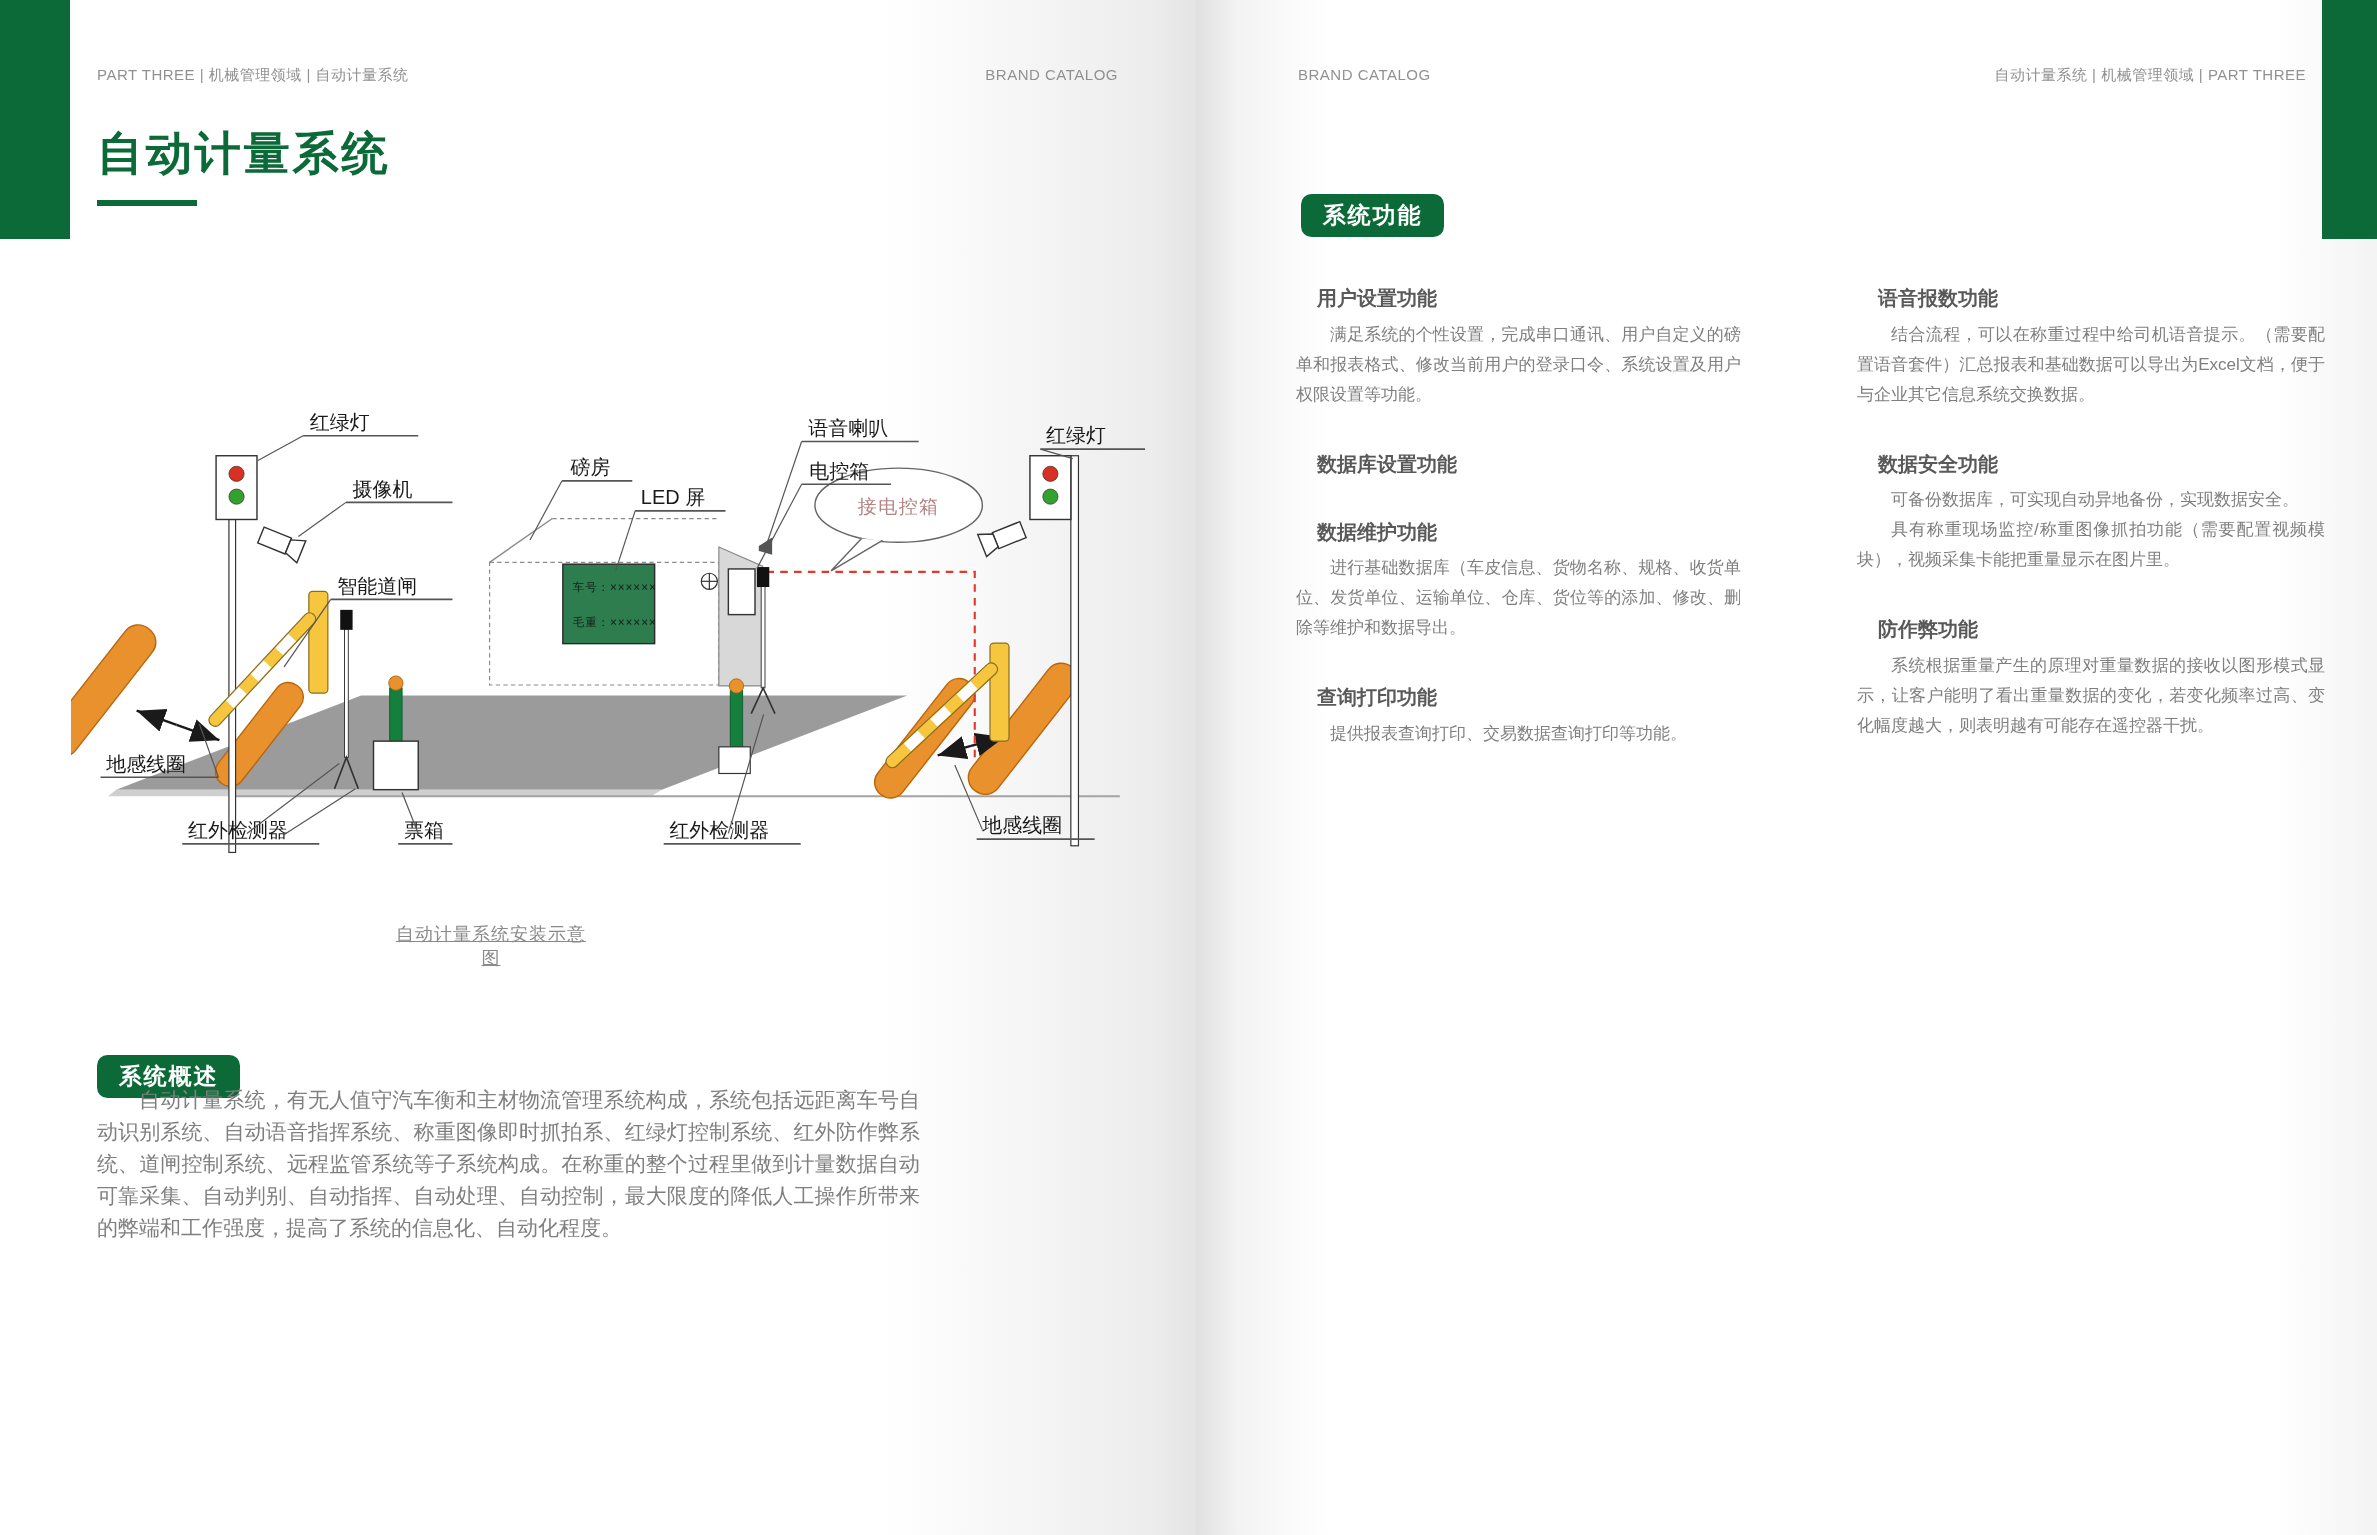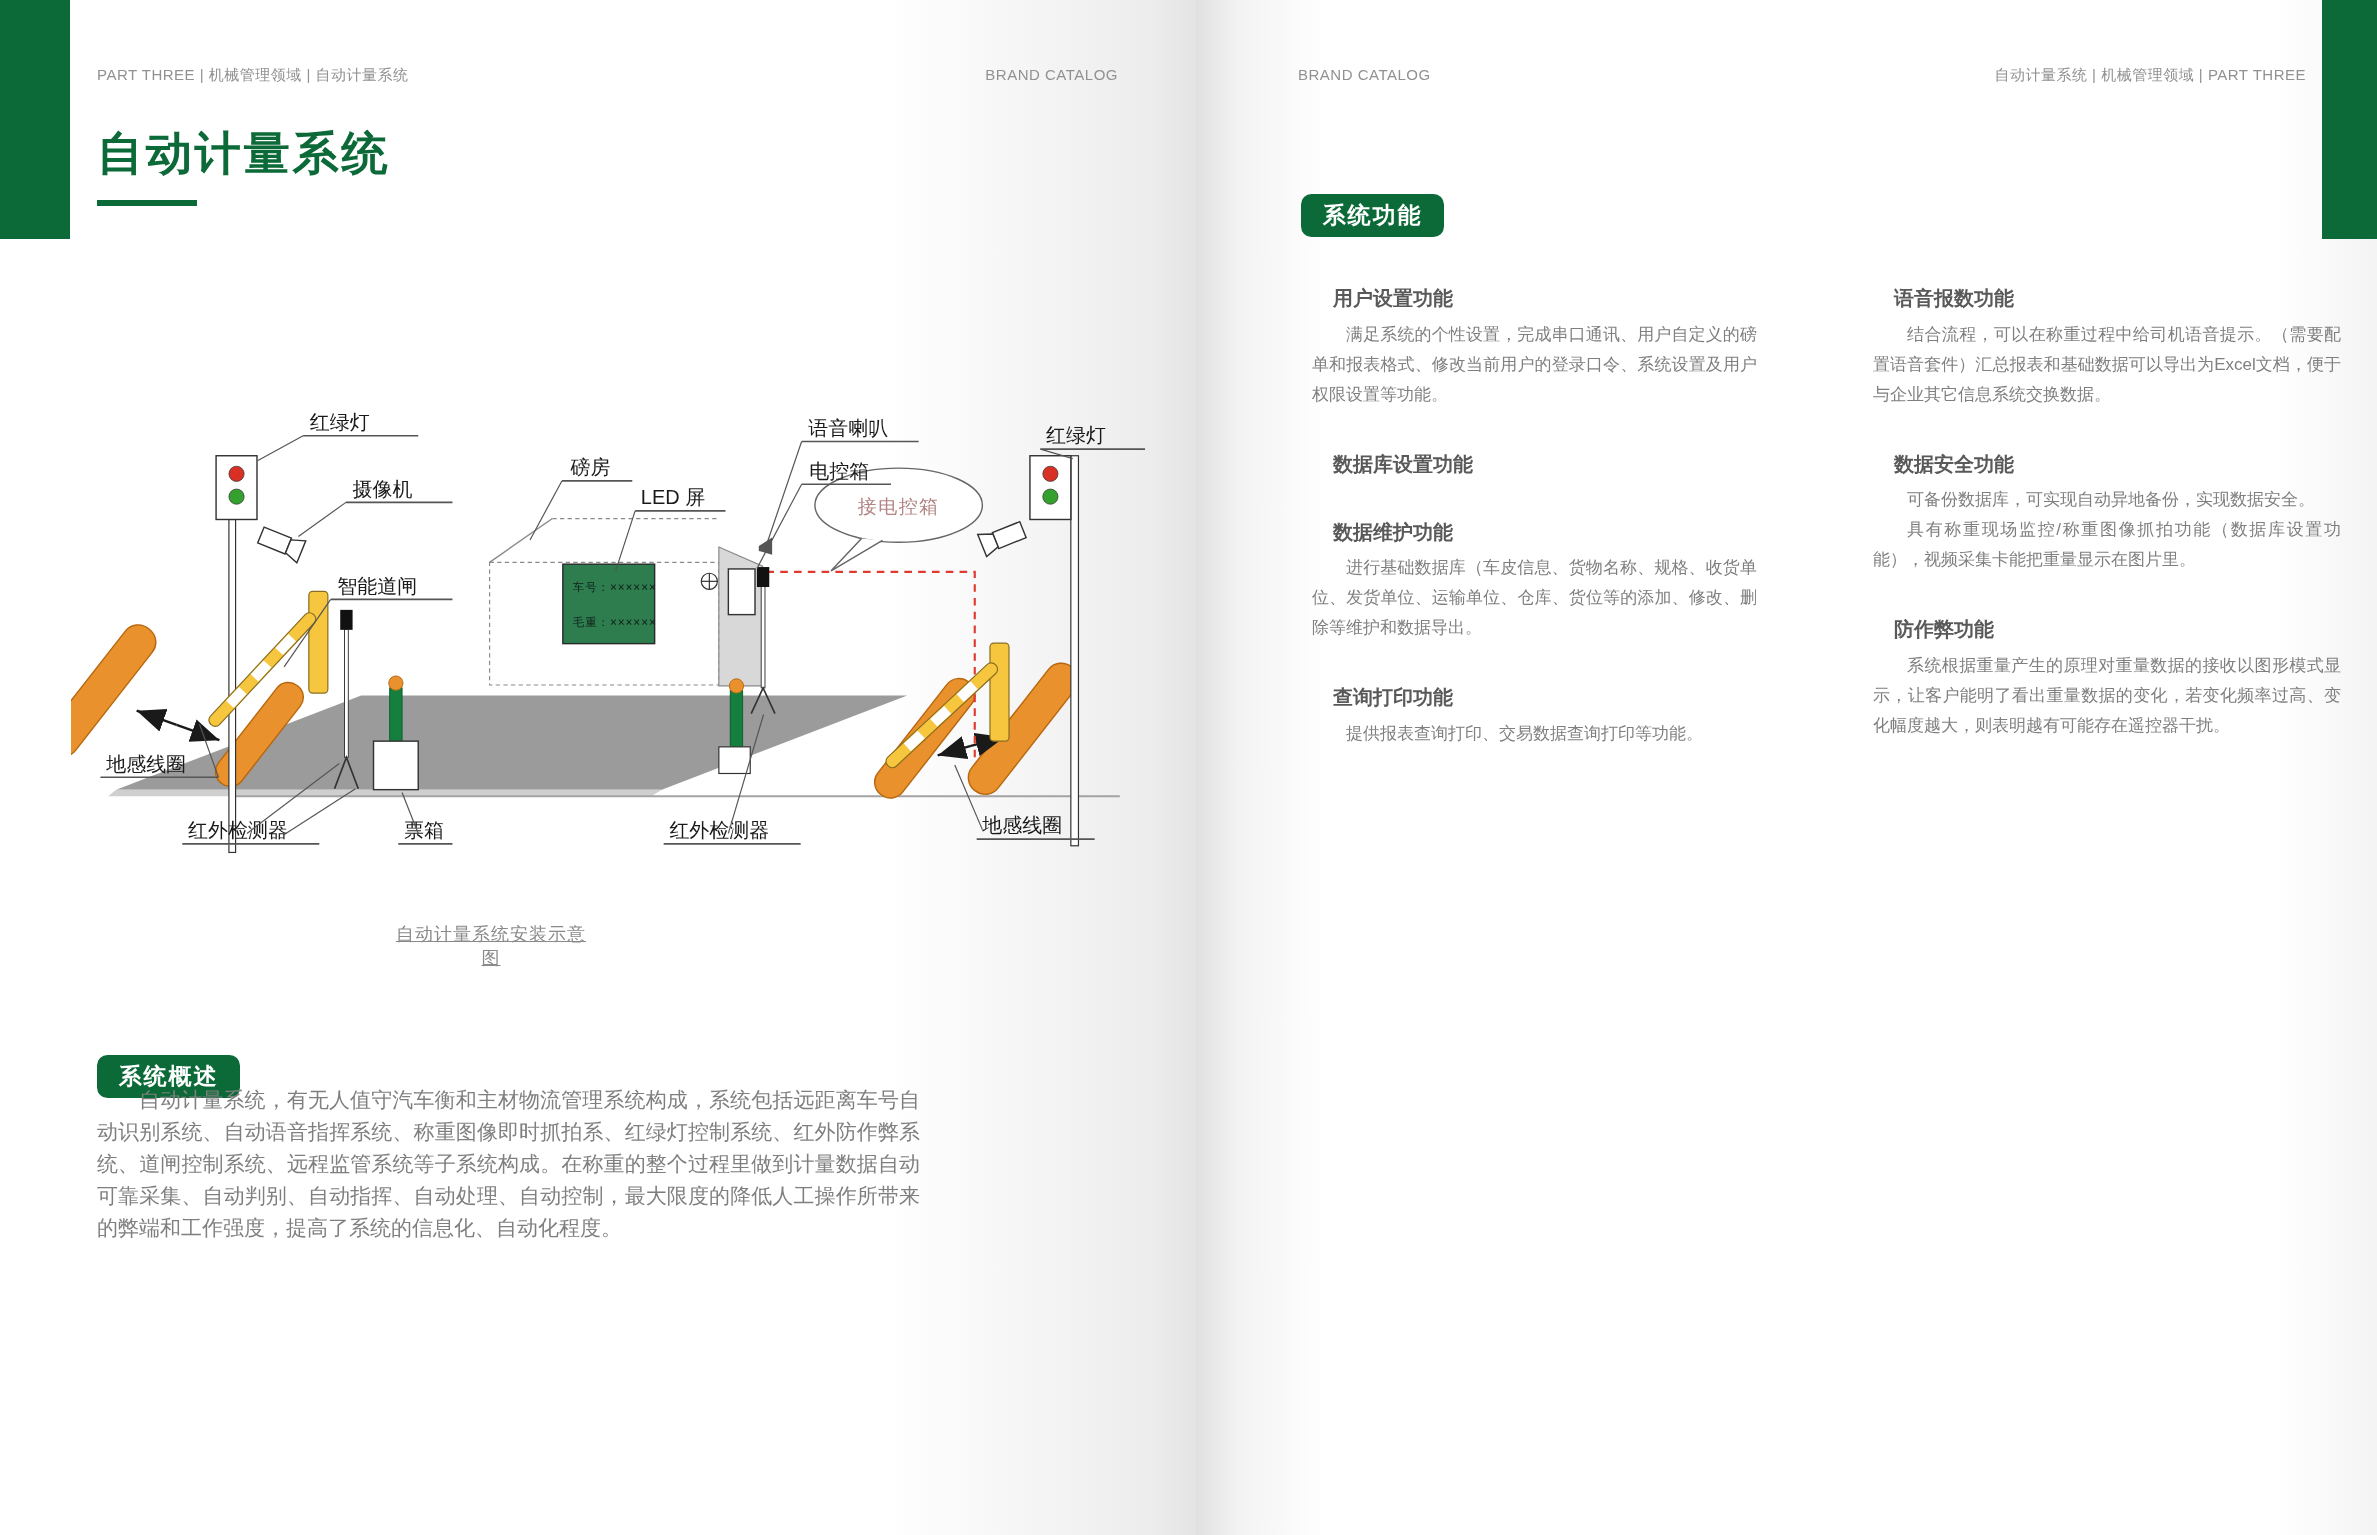--- a/index.html
+++ b/index.html
@@ -18,21 +18,21 @@
   .page-header{position:absolute;top:66px;font-size:15px;color:#919191;letter-spacing:0.5px;white-space:nowrap;}
   .doc-title{position:absolute;left:97px;top:123px;font-size:46px;font-weight:bold;color:#0b6a37;letter-spacing:2.9px;}
   .title-rule{position:absolute;left:97px;top:200px;width:100px;height:5.7px;background:#0b6a37;}
   .badge{position:absolute;width:143px;height:43px;background:#0b6a37;border-radius:10.5px;
     color:#ffffff;font-size:23px;font-weight:bold;letter-spacing:1.9px;
     display:flex;align-items:center;justify-content:center;text-align:right;}
   .diagram-caption{position:absolute;left:396px;top:922px;width:190px;text-align:center;
     font-size:18px;color:#8a8a8a;letter-spacing:1px;text-decoration:underline;}
   .overview-text{position:absolute;left:97px;top:1084px;width:823px;
     font-size:21px;line-height:32px;color:#7f7f7f;text-indent:2em;text-align:justify;}
-  .feature-col{position:absolute;top:285px;margin-left:16px;}
+  .feature-col{position:absolute;top:285px;}
   #col-left{left:100px;width:445px;}
   #col-right{left:661px;width:468px;}
   .section{margin-bottom:41px;}
   .sec-heading{font-size:20px;font-weight:bold;color:#595959;margin:0 0 7.6px 21px;}
   .sec-body{font-size:17px;line-height:30px;color:#7f7f7f;margin:0;text-indent:2em;text-align:justify;}
   
   #diagram-svg{position:absolute;left:71px;top:390px;width:1075px;height:571px;}
   .dlabel{font-size:42px;fill:#1a1a1a;}
   .dunder{stroke:#555555;stroke-width:3.5;}
   .dlead{stroke:#555555;stroke-width:2.5;fill:none;}
@@ -277,21 +277,21 @@
       </div>
     </div>
   <div class="feature-col" id="col-right">
       <div class="section">
         <h3 class="sec-heading">语音报数功能</h3>
         <p class="sec-body">结合流程，可以在称重过程中给司机语音提示。（需要配置语音套件）汇总报表和基础数据可以导出为Excel文档，便于与企业其它信息系统交换数据。</p>
       </div>
       <div class="section">
         <h3 class="sec-heading">数据安全功能</h3>
         <p class="sec-body">可备份数据库，可实现自动异地备份，实现数据安全。</p>
-        <p class="sec-body">具有称重现场监控/称重图像抓拍功能（数据库设置功能），视频采集卡能把重量显示在图片里。</p>
+        <p class="sec-body">具有称重现场监控/称重图像抓拍功能（需要配置视频模块），视频采集卡能把重量显示在图片里。</p>
       </div>
       <div class="section">
         <h3 class="sec-heading">防作弊功能</h3>
         <p class="sec-body">系统根据重量产生的原理对重量数据的接收以图形模式显示，让客户能明了看出重量数据的变化，若变化频率过高、变化幅度越大，则表明越有可能存在遥控器干扰。</p>
       </div>
     </div>
 </div>
 
 
 </body></html>

